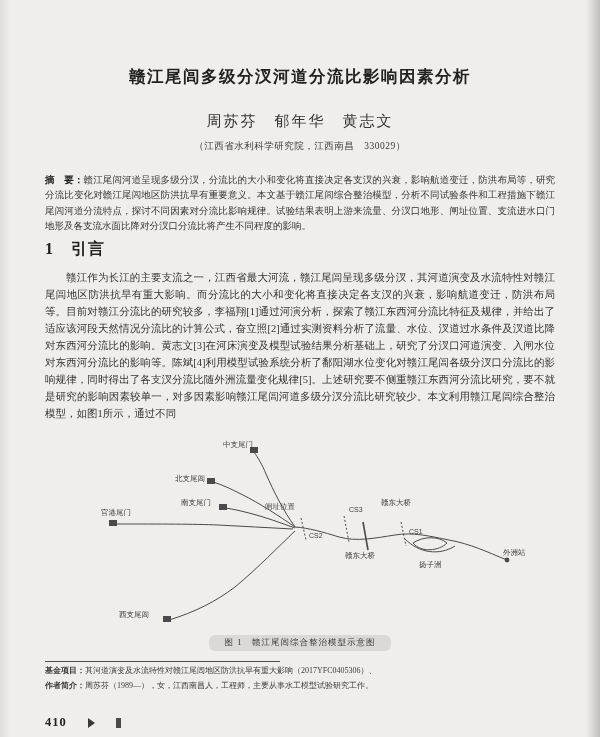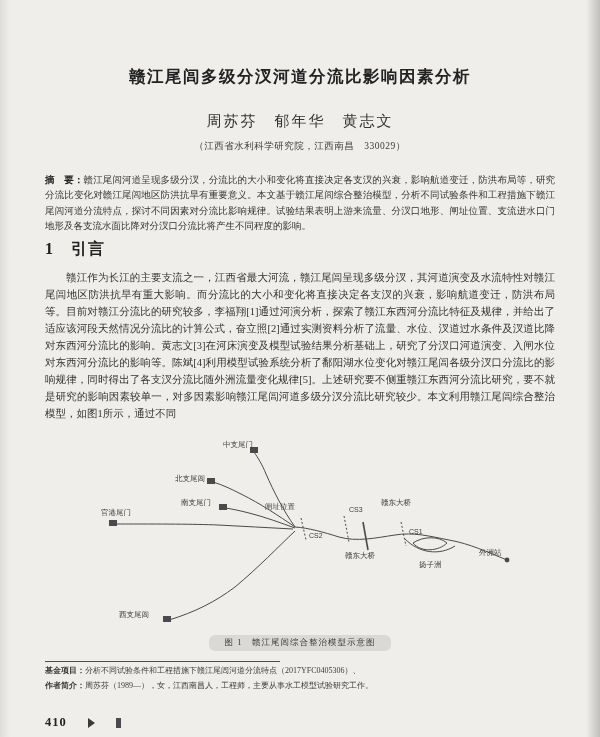--- a/index.html
+++ b/index.html
@@ -145,30 +145,30 @@
     <span class="flabel" style="left:98px;top:66px;">南支尾门</span>
     <span class="flabel" style="left:18px;top:76px;">官港尾门</span>
     <span class="flabel" style="left:36px;top:178px;">西支尾闾</span>
     <span class="flabel" style="left:182px;top:70px;">闸址位置</span>
     <span class="fcs" style="left:226px;top:100px;">CS2</span>
     <span class="flabel" style="left:262px;top:119px;">赣东大桥</span>
     <span class="fcs" style="left:266px;top:74px;">CS3</span>
     <span class="flabel" style="left:298px;top:66px;">赣东大桥</span>
     <span class="fcs" style="left:326px;top:96px;">CS1</span>
     <span class="flabel" style="left:336px;top:128px;">扬子洲</span>
-    <span class="flabel" style="left:396px;top:116px;">外洲站</span>
+    <span class="flabel" style="left:420px;top:116px;">外洲站</span>
   </div>
 
   <div class="caption-row">
     <span class="caption">图 1　赣江尾闾综合整治模型示意图</span>
   </div>
 
   <div class="foot-rule"></div>
 
-  <p class="footnote"><span class="lbl">基金项目：</span><span>分析不同试验条件和工程措施下赣江尾闾河道分流特点（2017YFC0405306）、</span></p>
+  <p class="footnote"><span class="lbl">基金项目：</span><span>其河道演变及水流特性对赣江尾闾地区防洪抗旱有重大影响（2017YFC0405306）、</span></p>
 
   <p class="footnote"><span class="lbl">作者简介：</span><span>周苏芬（1989—），女，江西南昌人，工程师，主要从事水工模型试验研究工作。</span></p>
 
   <div class="pageno-row">
     <span class="pageno">410</span>
     <span class="mark-tri"></span>
     <span class="mark-bar"></span>
   </div>
 
 </div>

